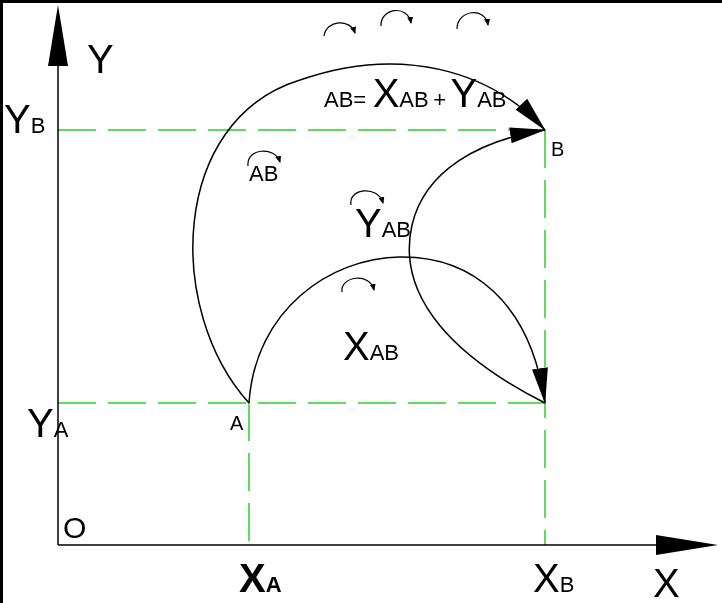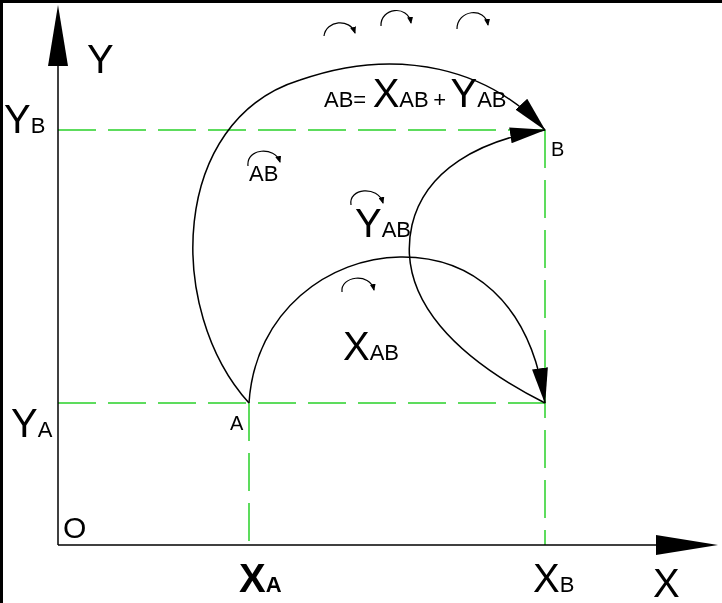--- a/index.html
+++ b/index.html
@@ -59,21 +59,21 @@
   </svg>
 
   <span class="lbl big" style="left:84px;top:36px;">Y</span>
   <span class="lbl big" style="left:650px;top:560px;">X</span>
   <span class="lbl" style="left:60px;top:510px;font-size:30px;">O</span>
 
   <span class="lbl" style="left:1px;top:96px;">
     <span class="big">Y</span><span class="sub">B</span>
   </span>
 
-  <span class="lbl" style="left:8px;top:400px;text-align:right;">
+  <span class="lbl" style="left:24px;top:400px;text-align:right;">
     <span class="big">Y</span><span class="sub">A</span>
   </span>
 
   <span class="lbl" style="left:236px;top:555px;font-weight:bold;">
     <span class="big">X</span><span class="sub">A</span>
   </span>
 
   <span class="lbl" style="left:530px;top:555px;">
     <span class="big">X</span><span class="sub">B</span>
   </span>

